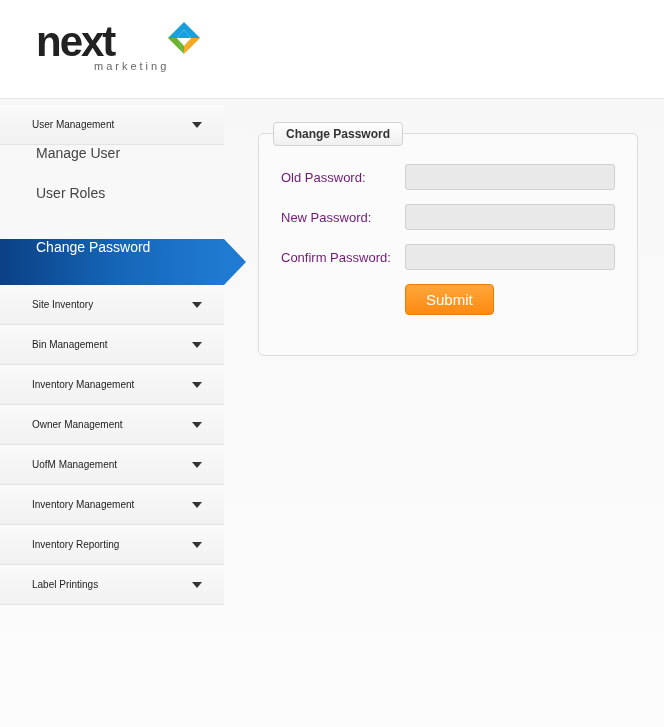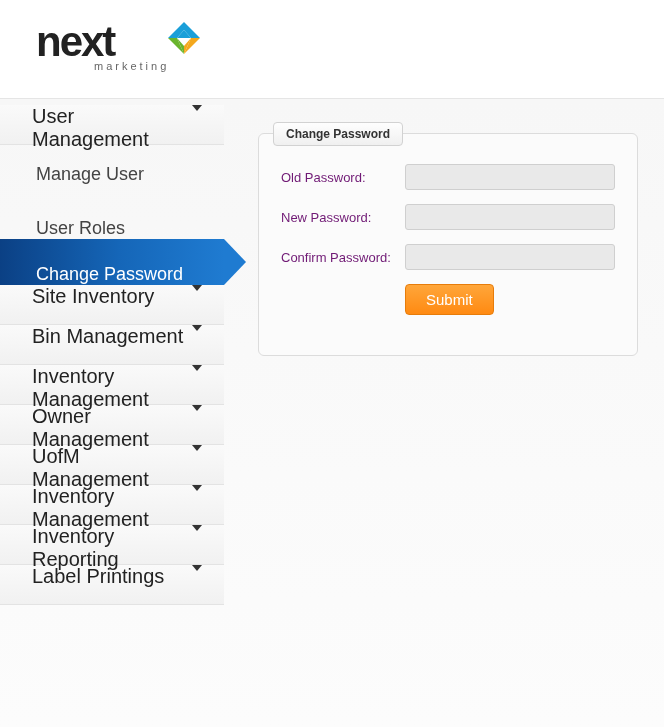--- a/index.html
+++ b/index.html
@@ -32,44 +32,45 @@
     background: linear-gradient(#f7f7f7, #fcfcfc);
     min-height: 629px;
   }
   .sidebar {
     width: 224px;
     padding-top: 6px;
   }
 
   .nav-header {
     display: flex;
+    align-items: center;
     justify-content: space-between;
     height: 40px;
     padding: 0 22px 0 32px;
-    font-size: 20px;
+    font-size: 10px;
     color: #222;
     border-bottom: 1px solid #e3e3e3;
     cursor: pointer;
     background: linear-gradient(#fafafa,#f1f1f1);
   }
   .nav-header.first {
     border-top: none;
   }
   .chev {
     width: 0; height: 0;
     border-left: 5px solid transparent;
     border-right: 5px solid transparent;
     border-top: 6px solid #333;
   }
   .sub-item {
     height: 54px;
     display: flex;
-    align-items: flex-end;
+    align-items: flex-start;
     padding-left: 36px;
-    font-size: 18px;
+    font-size: 14px;
     color: #444;
     cursor: pointer;
     position: relative;
   }
   .sub-item.tight { height: 40px; }
   .sub-item.active {
     background: linear-gradient(90deg,#0a3d80 0%, #1566b8 55%, #1f7bd1 100%);
     color: #fff;
     margin-left: -10px;
     padding-left: 46px;

